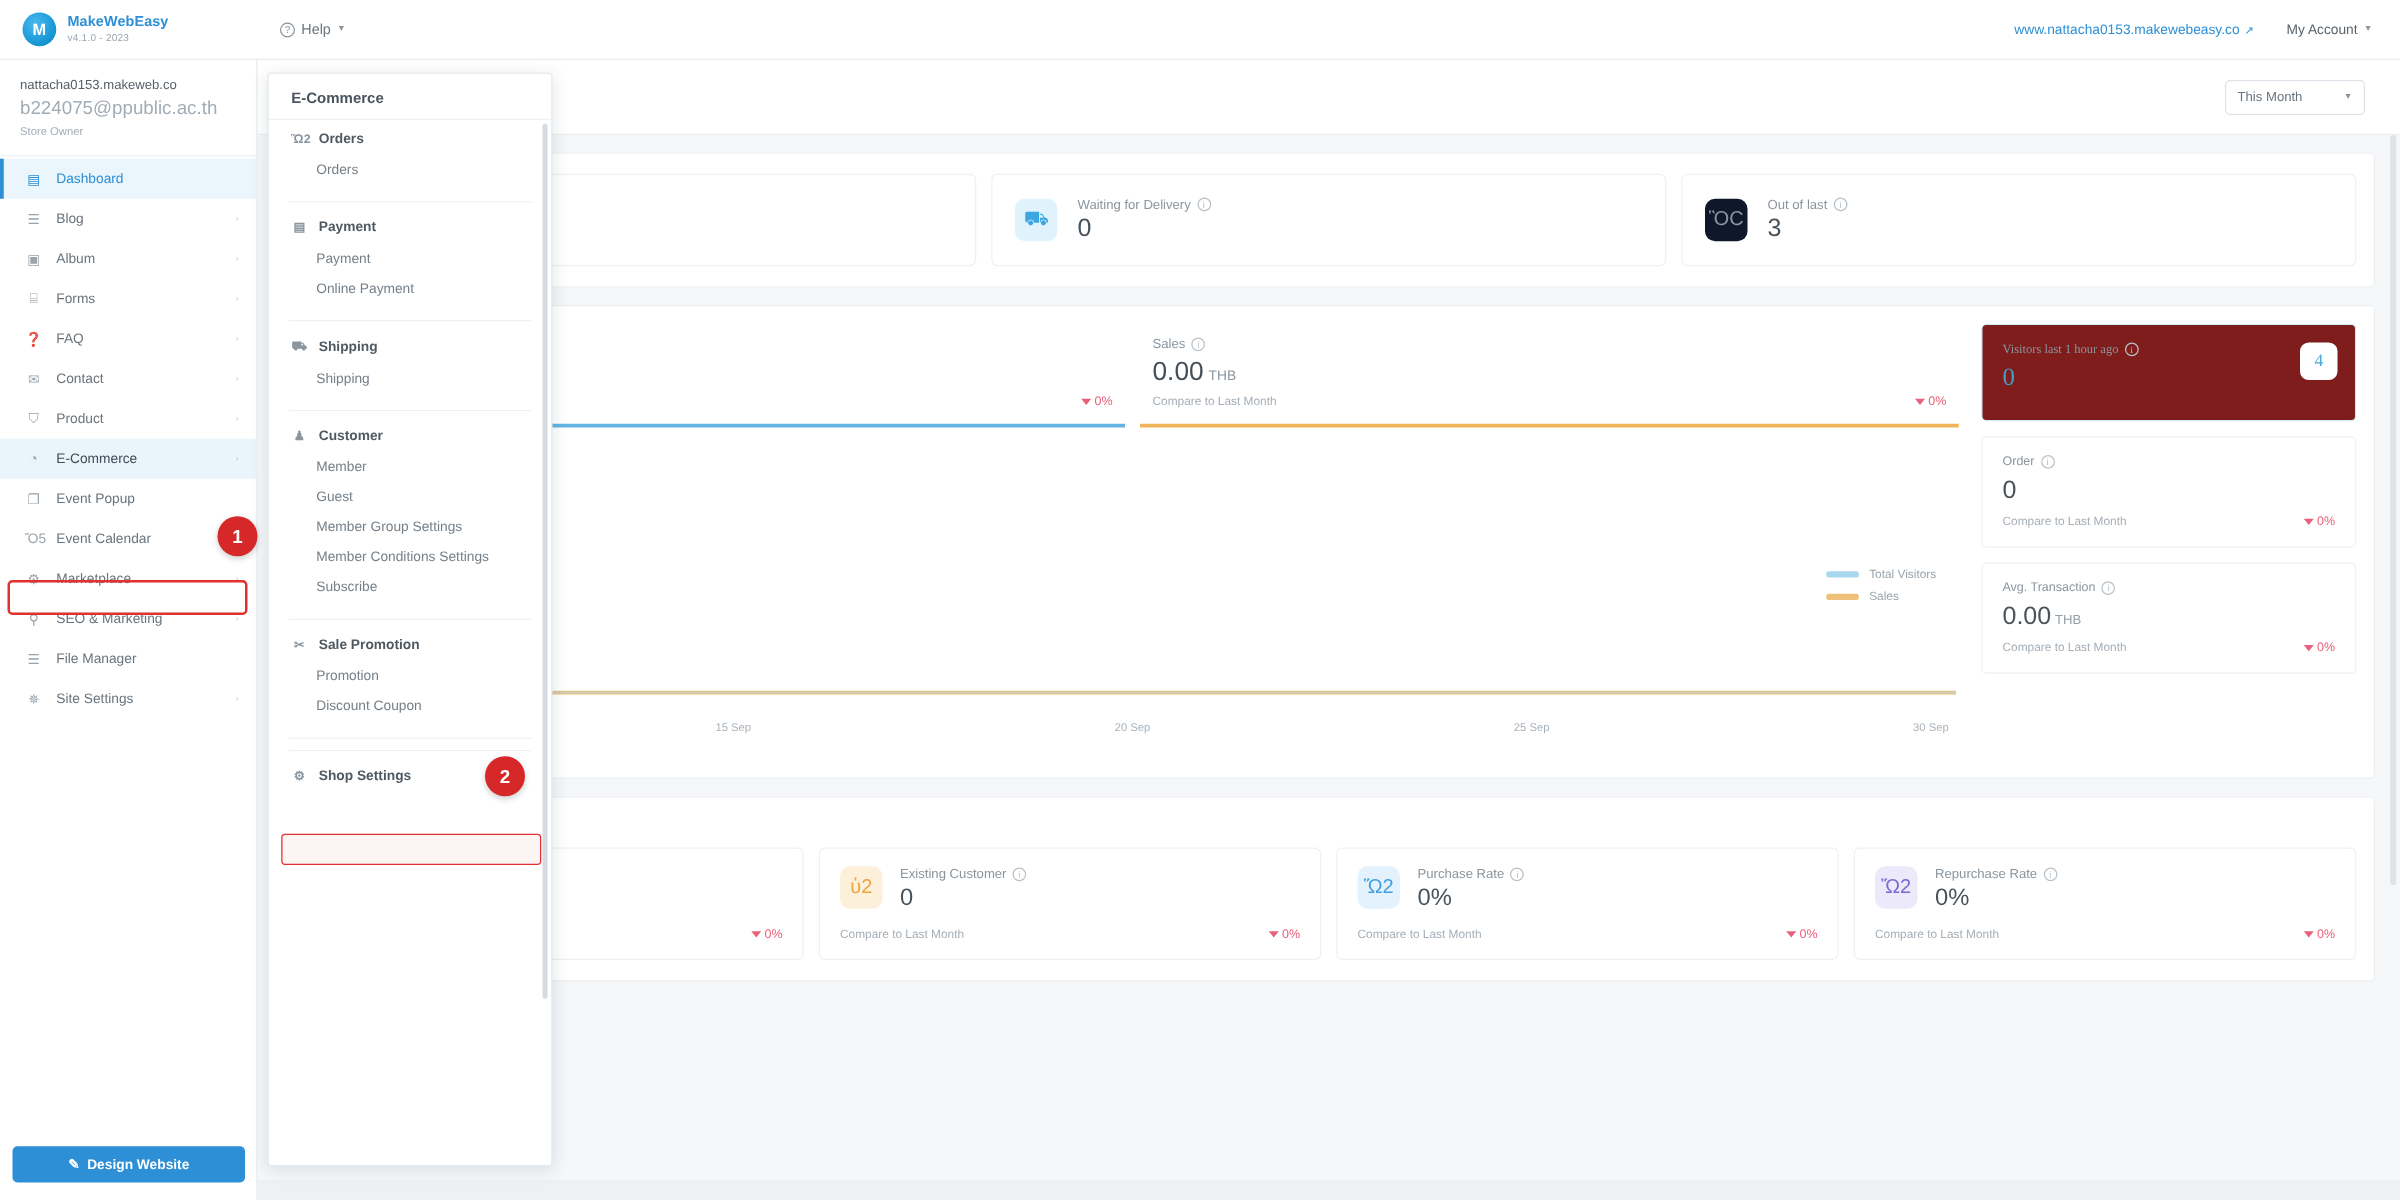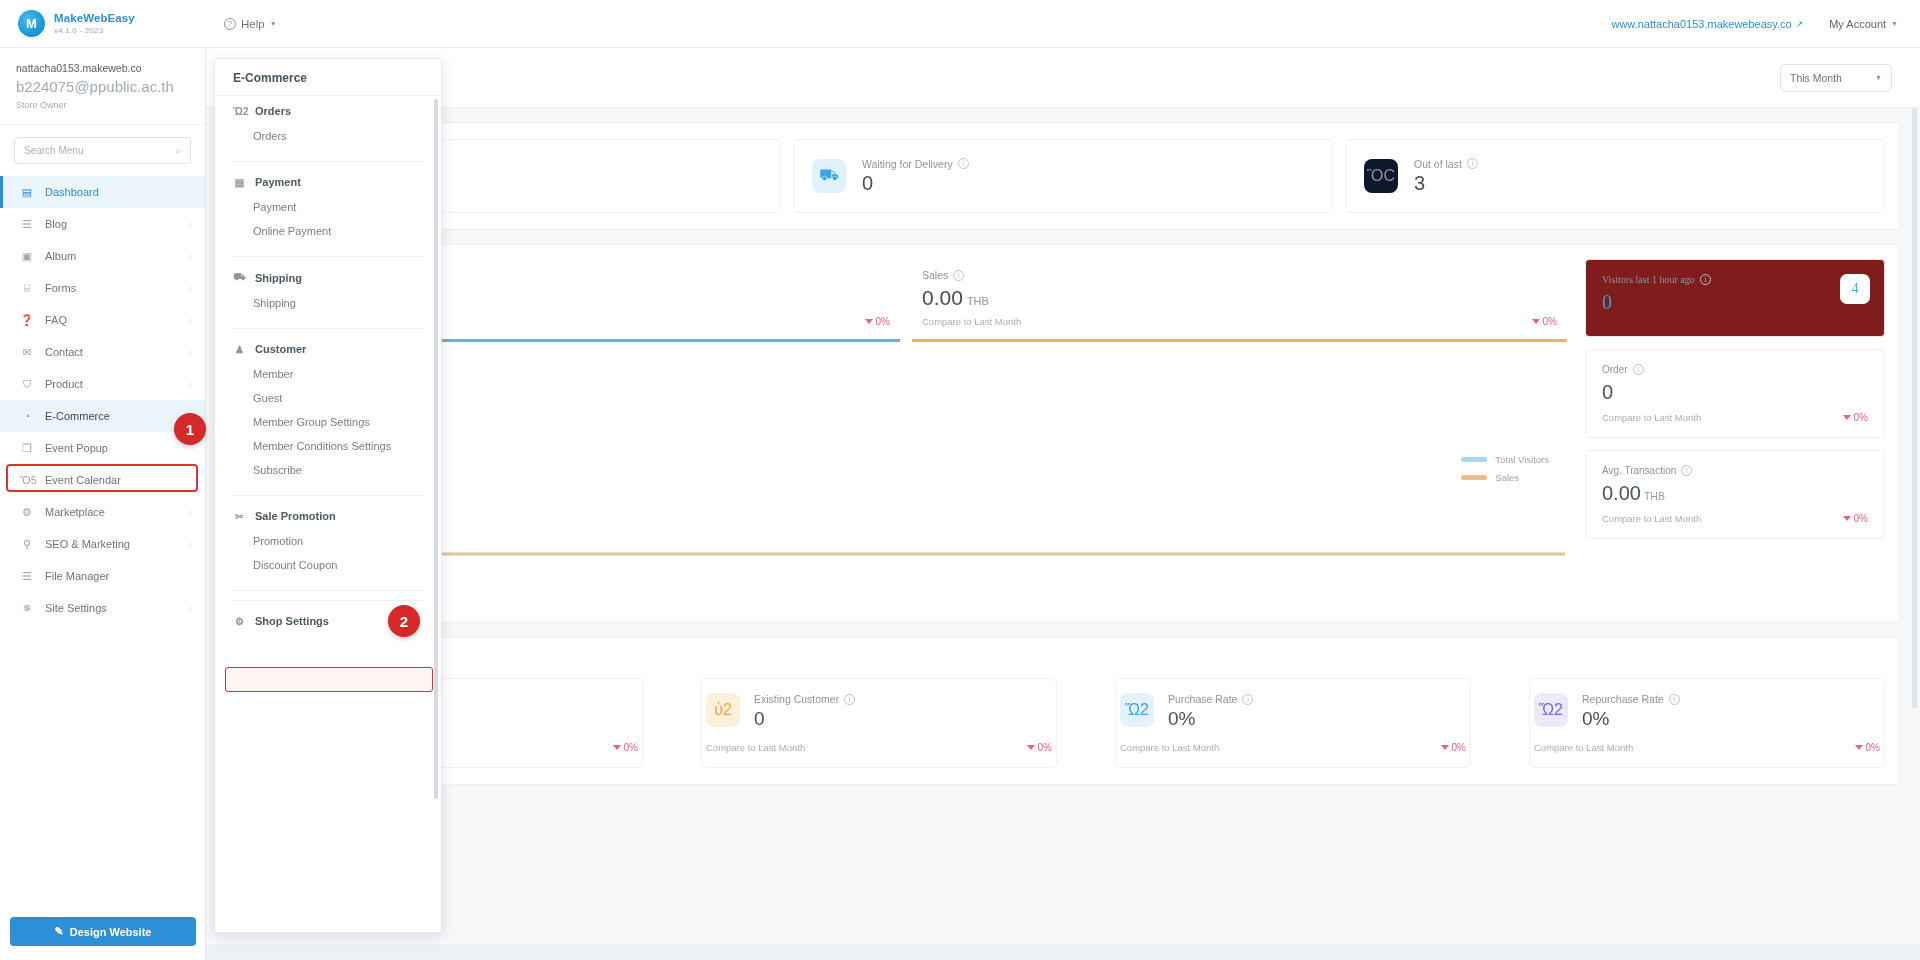--- a/index.html
+++ b/index.html
@@ -204,21 +204,21 @@
   .sc-foot { display:flex; align-items:center; justify-content:space-between; }
   .sc-ico {
     position:absolute; right: 14px; top: 14px;
     width: 30px; height: 30px; border-radius: 7px; background: #ffffff;
     display:flex; align-items:center; justify-content:center; font-size:14px; color:#4aa7d6;
   }
 
   .bottom-title { font-size: 12px; color: #5d6771; padding: 14px 24px 2px 24px; }
   .bottom-row { display: flex; padding: 10px 14px 16px 14px; gap: 12px; }
   .bcard {
-    flex: 1; border: 1px solid #eef1f3; border-radius: 5px; padding: 14px 4px; margin-left: 46px;
+    flex: 1; border: 1px solid #eef1f3; border-radius: 5px; padding: 14px 16px;
   }
   .bcard-top { display: flex; align-items: flex-start; gap: 14px; }
   .bcard-val { font-size: 19px; color: #48525b; margin-top: 3px; }
   .bcard-foot { display:flex; align-items:center; justify-content:space-between; margin-top: 12px; }
 
   .scroll-rail {
     position:absolute; right: 3px; top: 60px; width: 5px; height: 600px;
     background: #dfe4e8; border-radius: 3px; z-index: 30;
   }
   .bottom-strip {
@@ -252,26 +252,20 @@
     </div>
   </div>
 </div>
 
 <div class="sidebar">
   <div class="acct-block">
     <div class="acct-name">nattacha0153.makeweb.co</div>
     <div class="acct-mail">b224075@ppublic.ac.th</div>
     <div class="acct-role">Store Owner</div>
   </div>
-  <div class="search-wrap">
-    <div class="search-box">
-      <span>Search Menu</span>
-      <span>⌕</span>
-    </div>
-  </div>
   <div class="menu-list" id="menu-list">
       <div class="menu-item active">
         <span class="mi-icon">▤</span>
         <span class="mi-label">Dashboard</span>
       </div>
       <div class="menu-item">
         <span class="mi-icon">☰</span>
         <span class="mi-label">Blog</span>
         <span class="mi-arrow">›</span>
       </div>
@@ -488,20 +482,27 @@
           </svg>
           <div class="legend" id="legend">
               <div class="leg-item">
                 <span class="leg-swatch" style="background: rgb(168, 216, 239);"></span>
                 <span class="leg-text">Total Visitors</span>
               </div>
               <div class="leg-item">
                 <span class="leg-swatch" style="background: rgb(239, 192, 122);"></span>
                 <span class="leg-text">Sales</span>
               </div>
+            </div>
+          <div class="xaxis" id="xaxis">
+              <span>10 Sep</span>
+              <span>15 Sep</span>
+              <span>20 Sep</span>
+              <span>25 Sep</span>
+              <span>30 Sep</span>
             </div>
         </div>
       </div>
       <div class="chart-right" id="side-cards">
           <div class="side-card hilite">
             <div class="sc-label">
               <span>Visitors last 1 hour ago</span>
               <span class="info-i">i</span>
             </div>
             <div class="sc-value teal"><span>0</span></div>

